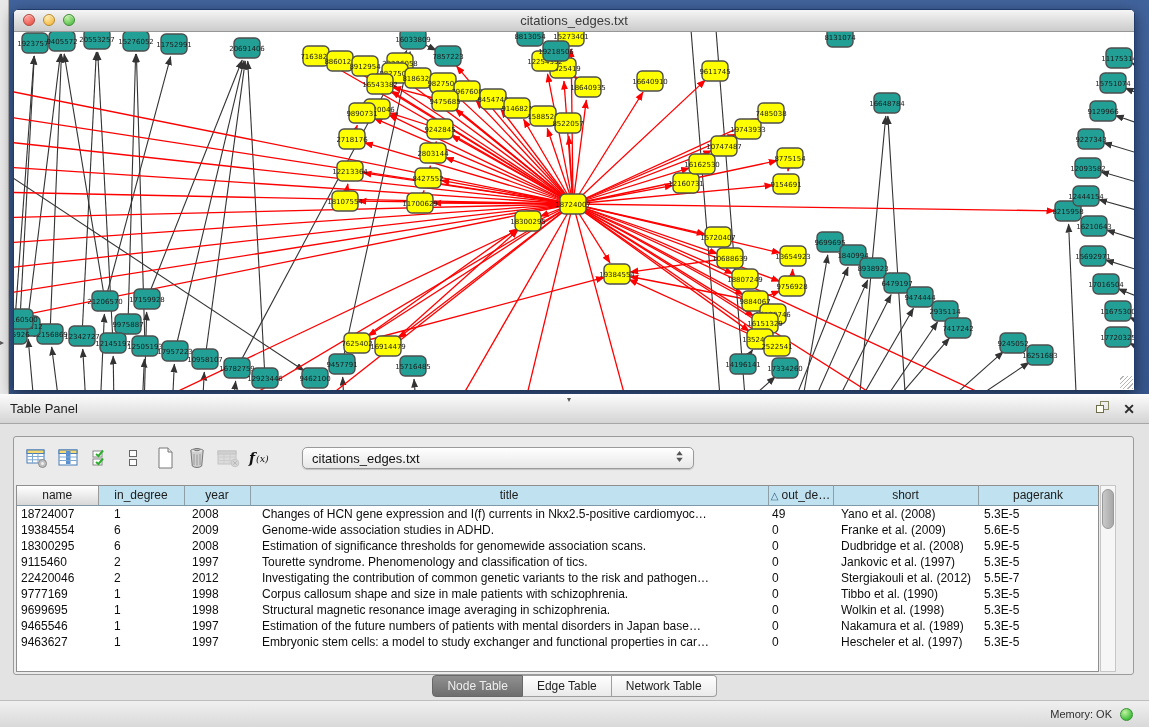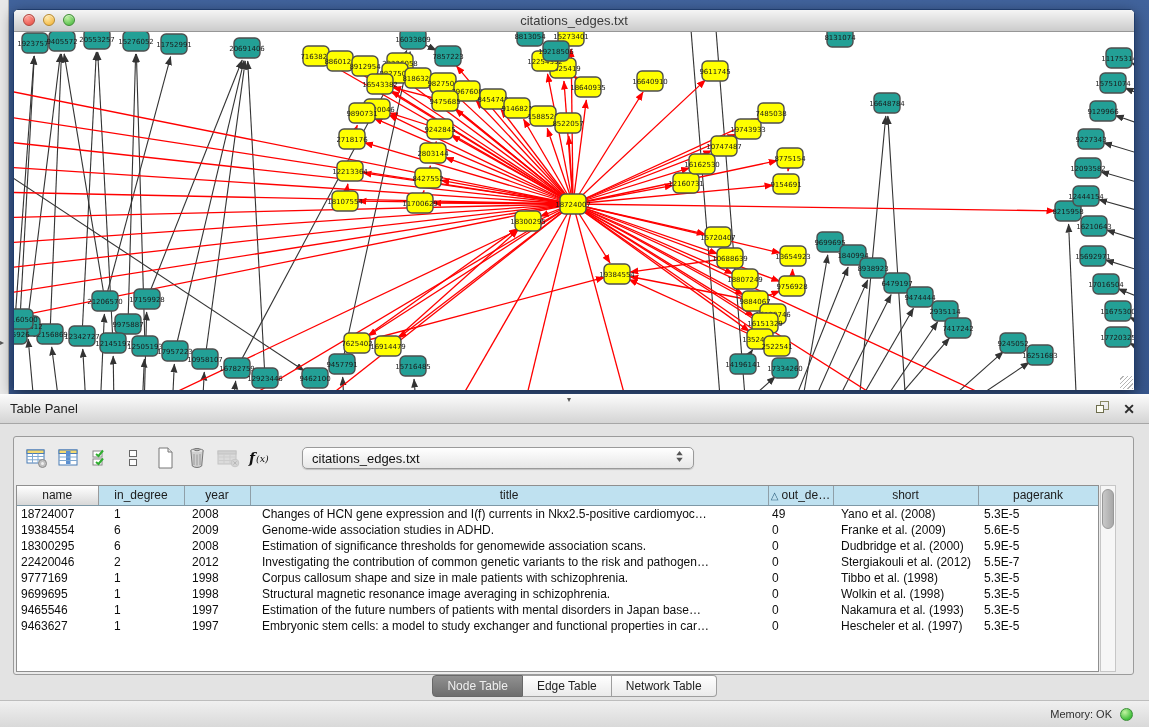--- a/index.html
+++ b/index.html
@@ -799,57 +799,66 @@
                 <td class="c4">0</td>
                 <td class="c5">Franke et al. (2009)</td>
                 <td class="c6">5.6E-5</td>
               </tr>
               <tr>
                 <td class="c0">18300295</td>
                 <td class="c1">6</td>
                 <td class="c2">2008</td>
                 <td class="c3">Estimation of significance thresholds for genomewide association scans.</td>
                 <td class="c4">0</td>
-                <td class="c5">Dudbridge et al. (2000)</td>
+                <td class="c5">Dudbridge et al. (2008)</td>
                 <td class="c6">5.9E-5</td>
+              </tr>
+              <tr>
+                <td class="c0">9115460</td>
+                <td class="c1">2</td>
+                <td class="c2">1997</td>
+                <td class="c3">Tourette syndrome. Phenomenology and classification of tics.</td>
+                <td class="c4">0</td>
+                <td class="c5">Jankovic et al. (1997)</td>
+                <td class="c6">5.3E-5</td>
               </tr>
               <tr>
                 <td class="c0">22420046</td>
                 <td class="c1">2</td>
                 <td class="c2">2012</td>
                 <td class="c3">Investigating the contribution of common genetic variants to the risk and pathogen…</td>
                 <td class="c4">0</td>
                 <td class="c5">Stergiakouli et al. (2012)</td>
                 <td class="c6">5.5E-7</td>
               </tr>
               <tr>
                 <td class="c0">9777169</td>
                 <td class="c1">1</td>
                 <td class="c2">1998</td>
                 <td class="c3">Corpus callosum shape and size in male patients with schizophrenia.</td>
                 <td class="c4">0</td>
-                <td class="c5">Tibbo et al. (1998)</td>
+                <td class="c5">Tibbo et al. (1990)</td>
                 <td class="c6">5.3E-5</td>
               </tr>
               <tr>
                 <td class="c0">9699695</td>
                 <td class="c1">1</td>
                 <td class="c2">1998</td>
                 <td class="c3">Structural magnetic resonance image averaging in schizophrenia.</td>
                 <td class="c4">0</td>
                 <td class="c5">Wolkin et al. (1998)</td>
                 <td class="c6">5.3E-5</td>
               </tr>
               <tr>
                 <td class="c0">9465546</td>
                 <td class="c1">1</td>
                 <td class="c2">1997</td>
                 <td class="c3">Estimation of the future numbers of patients with mental disorders in Japan base…</td>
                 <td class="c4">0</td>
-                <td class="c5">Nakamura et al. (1993)</td>
+                <td class="c5">Nakamura et al. (1989)</td>
                 <td class="c6">5.3E-5</td>
               </tr>
               <tr>
                 <td class="c0">9463627</td>
                 <td class="c1">1</td>
                 <td class="c2">1997</td>
                 <td class="c3">Embryonic stem cells: a model to study exchanger and functional properties in car…</td>
                 <td class="c4">0</td>
                 <td class="c5">Hescheler et al. (1997)</td>
                 <td class="c6">5.3E-5</td>

